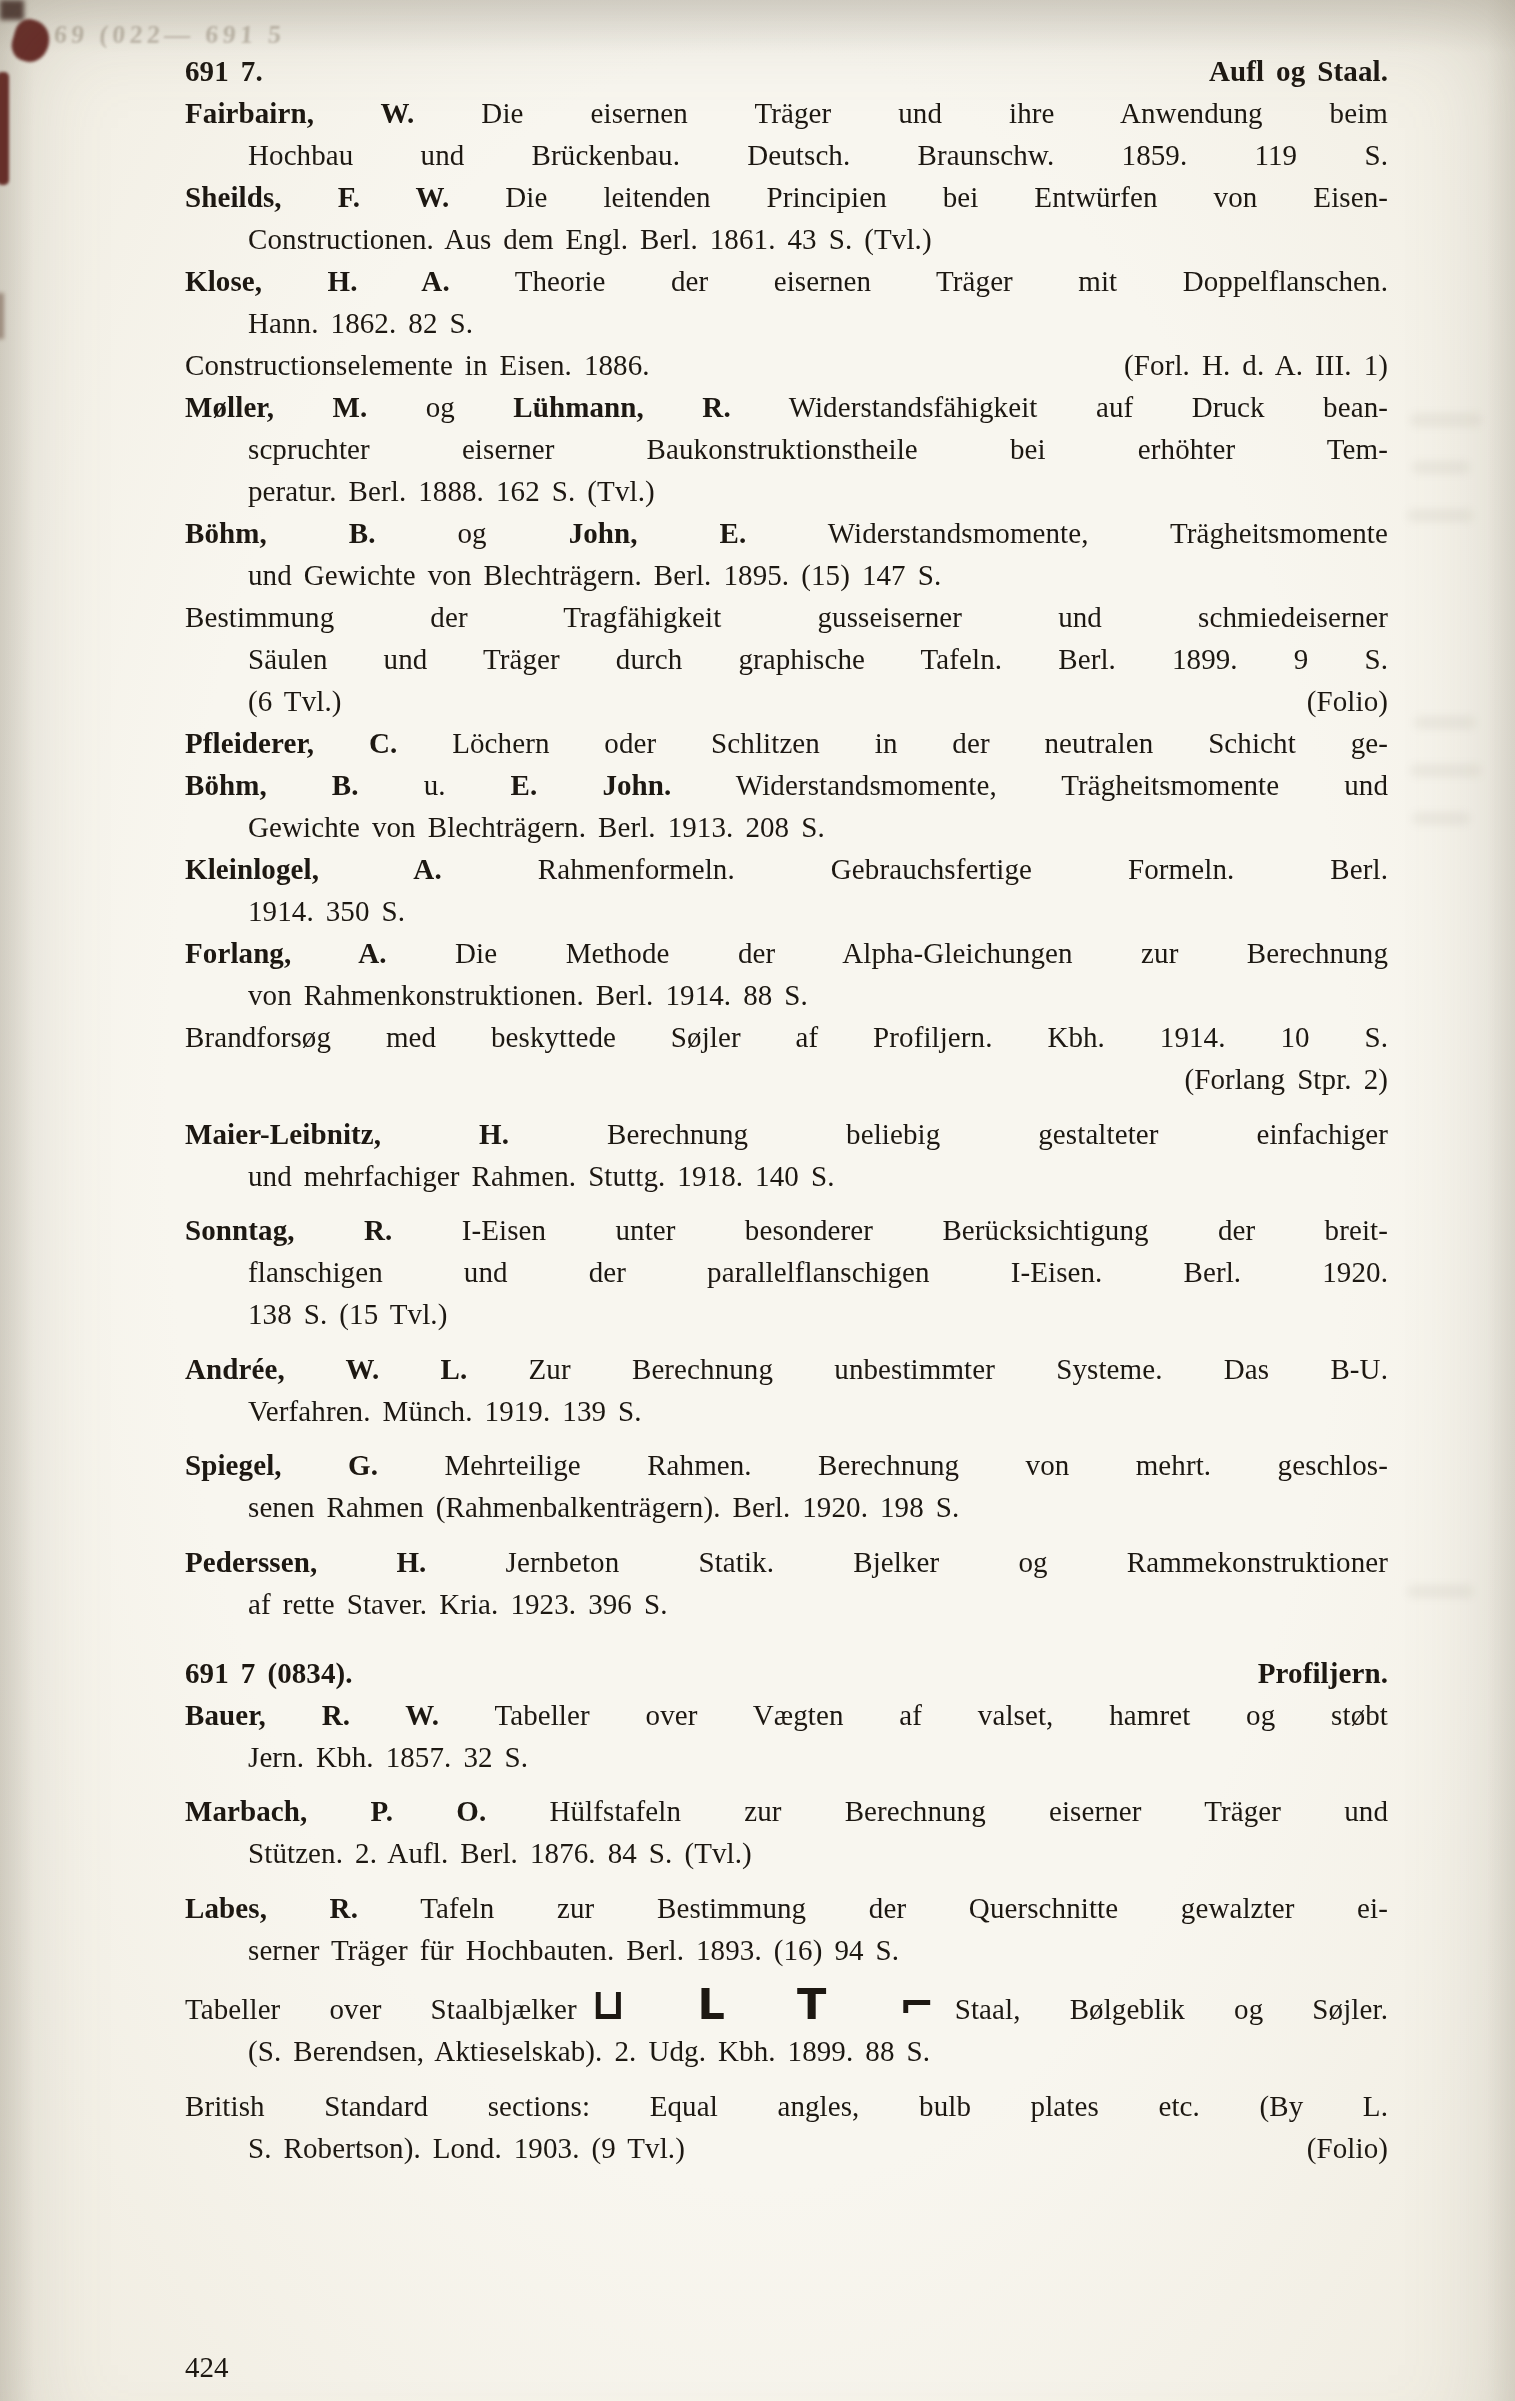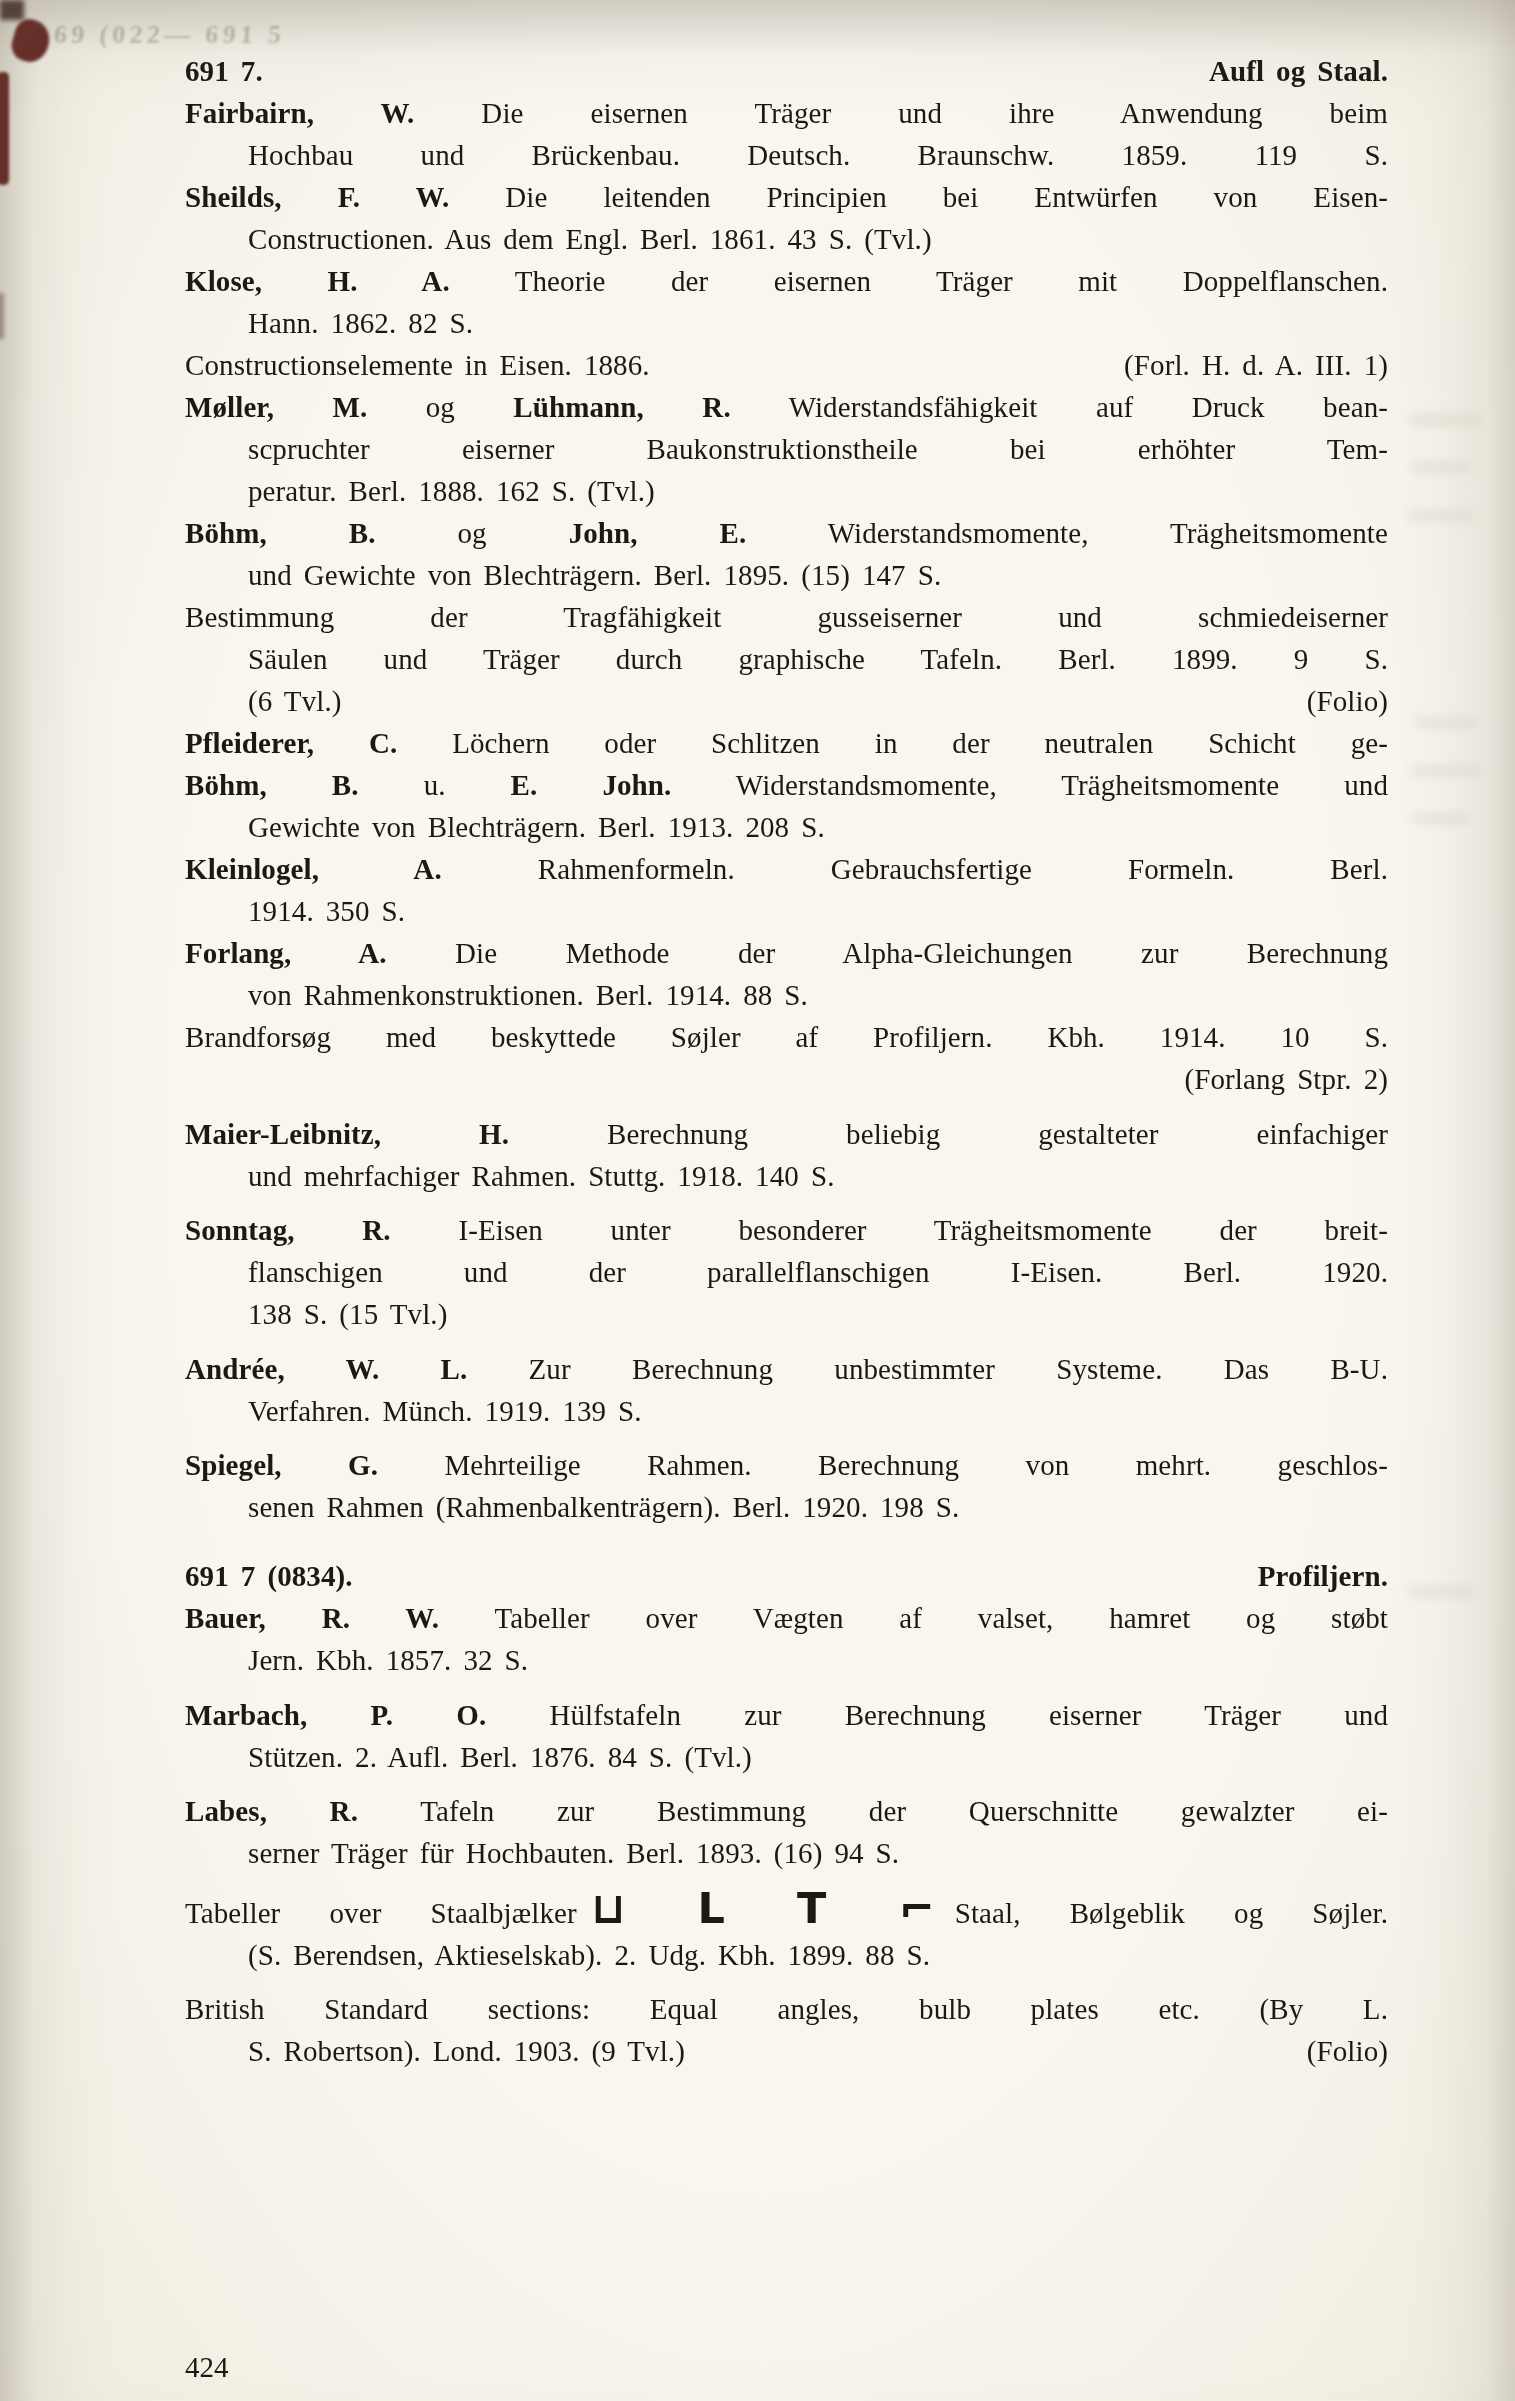--- a/index.html
+++ b/index.html
@@ -196,31 +196,35 @@
       </div>
       <div class="entry">
         <div class="line justify"><span>Brandforsøg med beskyttede Søjler af Profiljern. Kbh. 1914. 10 S.</span></div>
         <div class="line rightonly"><span class="rnote">(Forlang Stpr. 2)</span></div>
       </div>
       <div class="entry gap">
         <div class="line justify"><span class="b">Maier-Leibnitz, H.</span><span> Berechnung beliebig gestalteter einfachiger</span></div>
         <div class="line indent"><span>und mehrfachiger Rahmen. Stuttg. 1918. 140 S.</span></div>
       </div>
       <div class="entry gap">
-        <div class="line justify"><span class="b">Sonntag, R.</span><span> I-Eisen unter besonderer Trägheitsmomente der breit-</span></div>
+        <div class="line justify"><span class="b">Sonntag, R.</span><span> I-Eisen unter besonderer Berücksichtigung der breit-</span></div>
         <div class="line indent justify"><span>flanschigen und der parallelflanschigen I-Eisen. Berl. 1920.</span></div>
         <div class="line indent"><span>138 S. (15 Tvl.)</span></div>
       </div>
       <div class="entry gap">
         <div class="line justify"><span class="b">Andrée, W. L.</span><span> Zur Berechnung unbestimmter Systeme. Das B-U.</span></div>
         <div class="line indent"><span>Verfahren. Münch. 1919. 139 S.</span></div>
       </div>
       <div class="entry gap">
         <div class="line justify"><span class="b">Spiegel, G.</span><span> Mehrteilige Rahmen. Berechnung von mehrt. geschlos-</span></div>
         <div class="line indent"><span>senen Rahmen (Rahmenbalkenträgern). Berl. 1920. 198 S.</span></div>
+      </div>
+      <div class="entry gap">
+        <div class="line justify"><span class="b">Pederssen, H.</span><span> Jernbeton Statik. Bjelker og Rammekonstruktioner</span></div>
+        <div class="line indent"><span>af rette Staver. Kria. 1923. 396 S.</span></div>
       </div>
     </section>
     <section class="section">
       <div class="line split head">
         <span>691 7 (0834).</span>
         <span class="rnote">Profiljern.</span>
       </div>
       <div class="entry">
         <div class="line justify"><span class="b">Bauer, R. W.</span><span> Tabeller over Vægten af valset, hamret og støbt</span></div>
         <div class="line indent"><span>Jern. Kbh. 1857. 32 S.</span></div>

